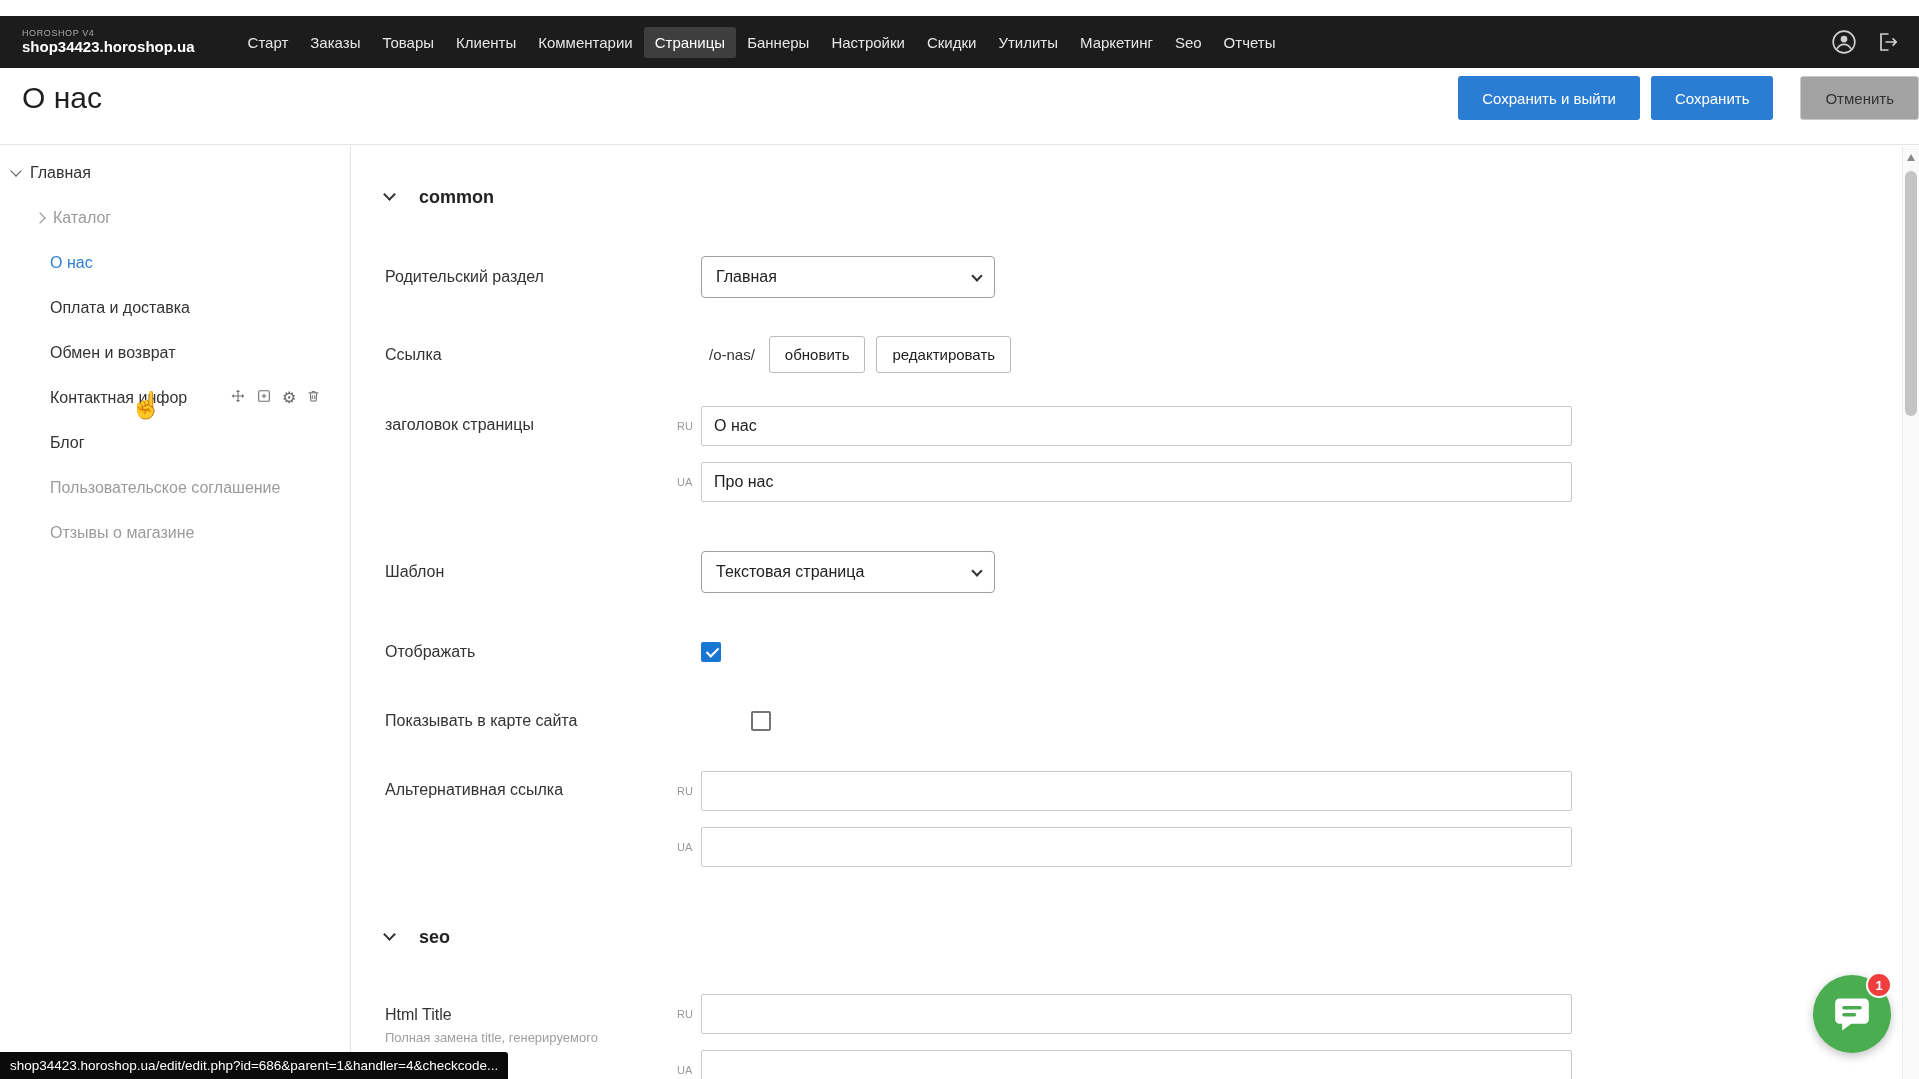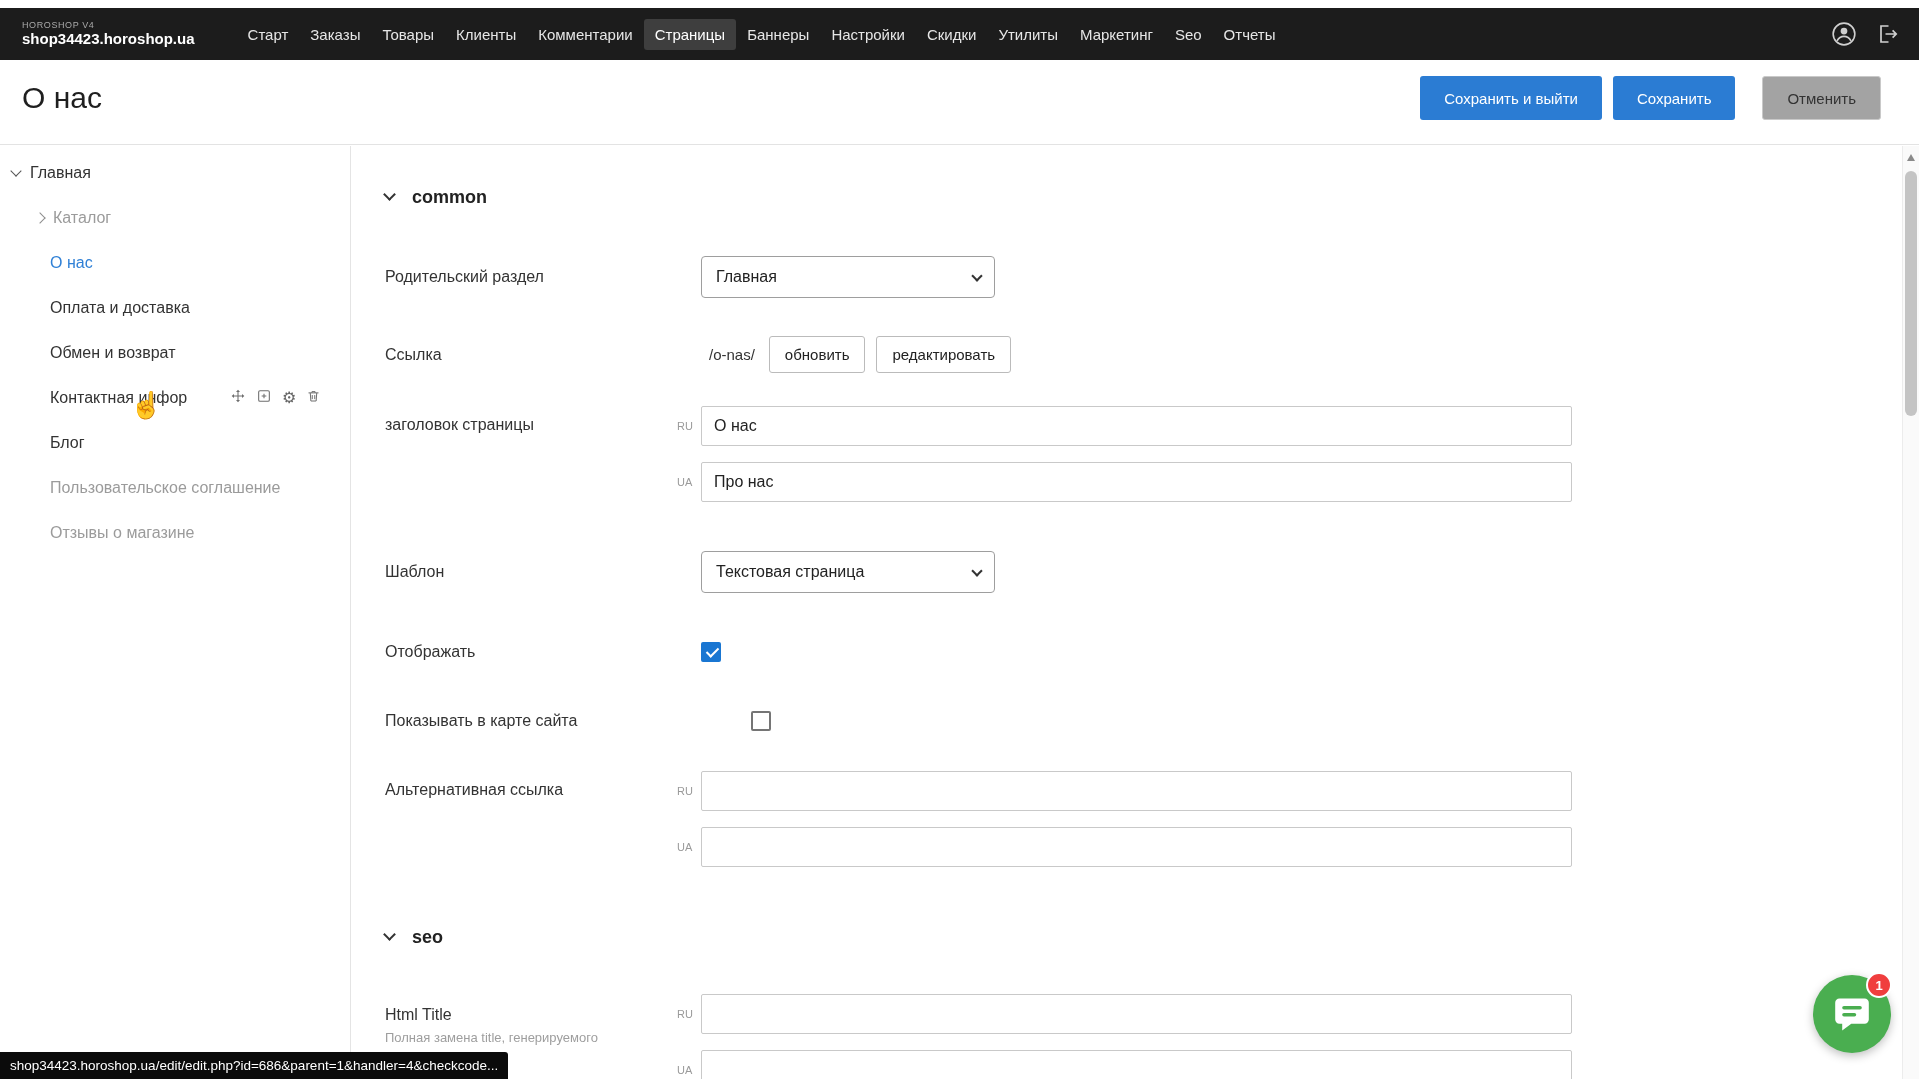--- a/index.html
+++ b/index.html
@@ -3,36 +3,36 @@
 <meta charset="utf-8">
 <style>
   * { box-sizing: border-box; }
   html,body { margin:0; padding:0; }
   body {
     width:1919px; height:1079px; position:relative; overflow:hidden;
     background:#fff; font-family:"Liberation Sans", sans-serif; color:#333;
   }
 
   
-  .topnav { position:absolute; top:8px; left:0; right:0; height:52px; background:#1c1c1c;
+  .topnav { position:absolute; top:16px; left:0; right:0; height:52px; background:#1c1c1c;
     display:flex; align-items:center; color:#e6e6e6; z-index:30; }
   .brand { margin-left:22px; margin-right:42px; line-height:1.1; cursor:pointer; }
   .brand-small { font-size:9px; color:#a9a9a9; letter-spacing:.6px; }
   .brand-main { font-size:15px; font-weight:bold; color:#fff; }
   .nav-items { display:flex; align-items:center; font-size:15px; }
   .nav-item { padding:7px 11px; border-radius:3px; cursor:pointer; white-space:nowrap; }
   .nav-item.active { background:#3e3e3e; color:#fff; }
   .nav-right { margin-left:auto; display:flex; align-items:center; gap:18px; margin-right:20px; }
   .nav-icon { display:flex; align-items:center; cursor:pointer; }
 
   
   .pagehead { position:absolute; top:52px; left:0; right:0; height:93px; background:#fff;
     border-bottom:1px solid #e3e3e3; display:flex; align-items:center; z-index:20; }
   .page-title { font-size:30px; color:#1f1f1f; margin-left:22px; }
-  .head-buttons { margin-left:auto; margin-right:38px; display:flex; align-items:center; gap:11px; }
+  .head-buttons { margin-left:auto; display:flex; align-items:center; gap:11px; }
   .btn { height:44px; padding:0 24px; font-size:15px; border-radius:3px; border:none;
     cursor:pointer; font-family:inherit; }
   .btn-primary { background:#2b7cd3; color:#fff; }
   .btn-cancel { background:#a3a3a3; border:1px solid #c9c9c9; color:#333; margin-left:16px; }
 
   
   .content { position:absolute; top:146px; left:0; right:0; bottom:0; display:flex; }
 
   
   .sidebar { width:351px; flex:none; border-right:1px solid #e4e4e4; padding-top:4px; font-size:16px; }
@@ -47,21 +47,21 @@
   .trow-child.muted { color:#9b9b9b; }
   .trow-child.selected { color:#2f80d6; }
   .kontakt-label { width:180px; flex:none; }
   .tree-icons { display:flex; align-items:center; gap:10px; color:#666; }
   .tree-icons .gear-glyph { font-size:16px; line-height:1; color:#666; }
   .mouse-cursor { position:absolute; left:130px; top:390px; font-size:26px; color:#2b2b2b; z-index:40;
     pointer-events:none; }
 
   
   .main { flex:1; position:relative; padding:40px 0 0 34px; overflow:hidden; }
-  .section-head { display:flex; align-items:center; height:22px; gap:18px; font-weight:bold;
+  .section-head { display:flex; align-items:center; height:22px; gap:25px; font-weight:bold;
     font-size:18px; color:#222; cursor:pointer; }
   .section-head .chev { width:9px; height:9px; border-right:2px solid #333; border-bottom:2px solid #333;
     transform:rotate(45deg); margin-top:-5px; }
   #section-common { margin-bottom:48px; }
   #section-seo { margin-bottom:46px; }
 
   .frow { display:flex; }
   .flabel { width:292px; flex:none; font-size:16px; color:#333; }
   .lang { width:24px; flex:none; font-size:11px; color:#9a9a9a; }
   .frow-center { align-items:center; min-height:42px; }

